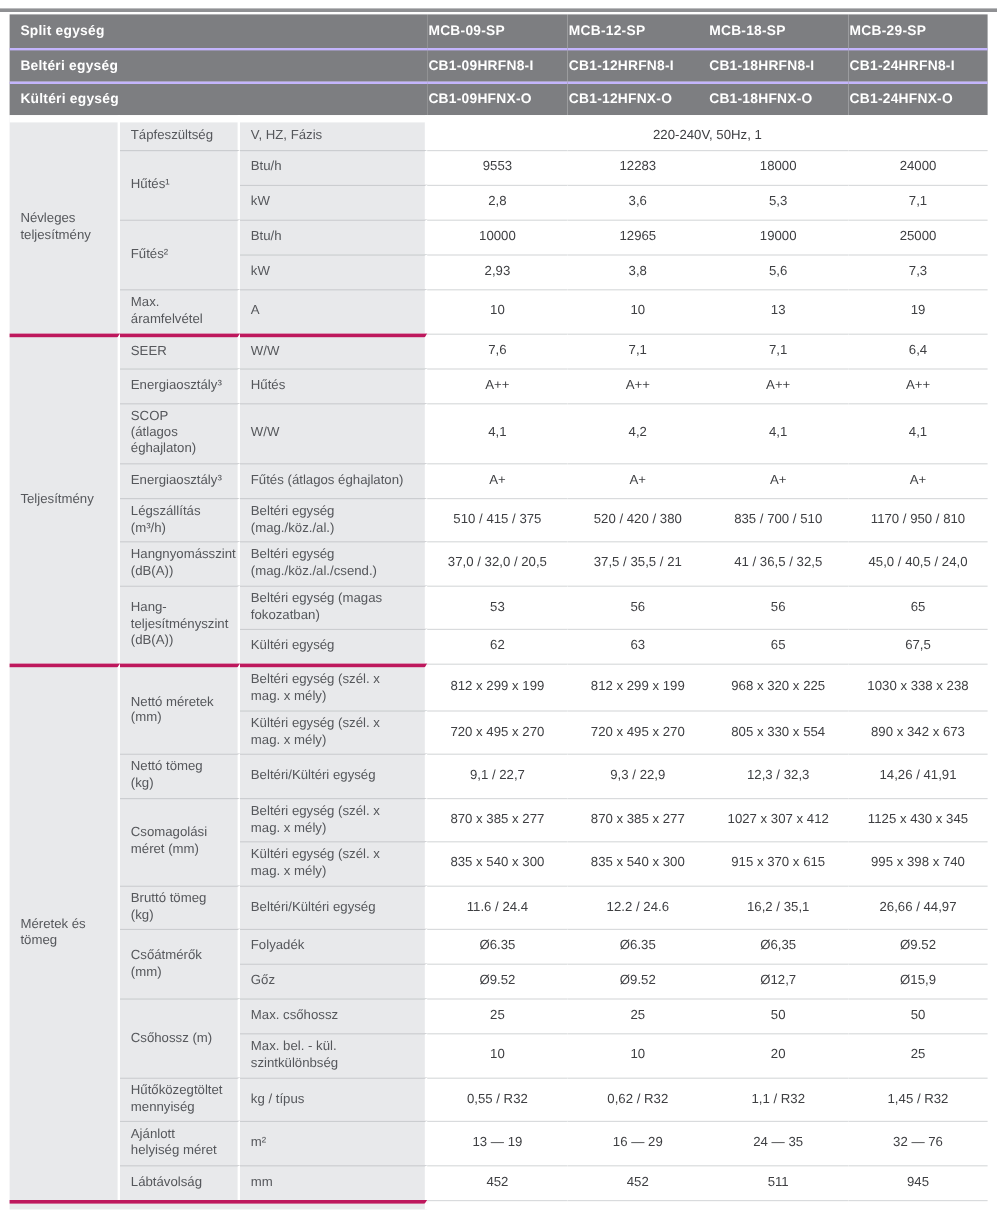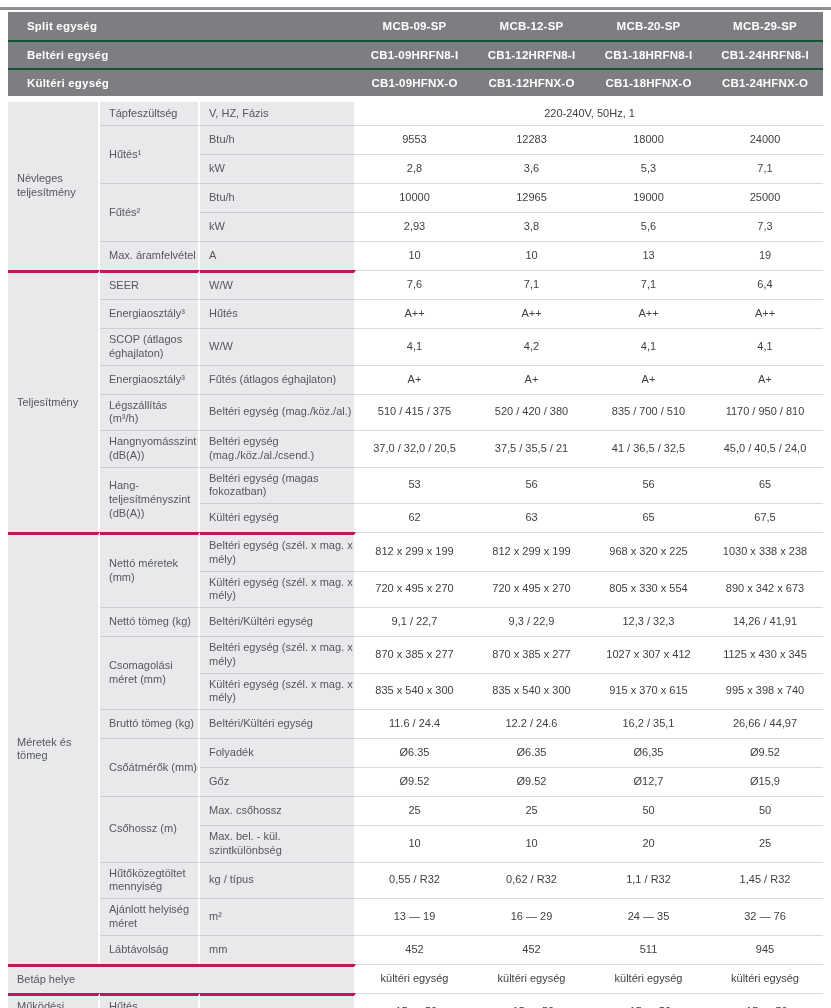--- a/index.html
+++ b/index.html
@@ -2,25 +2,25 @@
 <html><head>
 <meta charset="utf-8">
 <style>
   html,body{margin:0;padding:0;background:#fff;}
   body{width:831px;height:1008px;font-family:"Liberation Sans",sans-serif;-webkit-font-smoothing:antialiased;}
   .top-rule{margin-top:7px;height:3px;width:831px;background:#8f9093;}
   table.spec{border-collapse:separate;border-spacing:0;table-layout:fixed;width:815px;margin-left:8px;margin-top:2px;}
   td{box-sizing:border-box;font-size:11px;vertical-align:middle;line-height:1.25;overflow:hidden;}
   
   tr.hrow td{background:#7d7e81;color:#ffffff;font-weight:bold;height:28px;font-size:11.5px;letter-spacing:.2px;}
-  tr.hrow td.hl{text-align:left;padding-left:19px;}
-  tr.hrow td.hv{text-align:center;}
-  tr.hrow2 td{border-top:2px solid #14532d;}
+  tr.hrow td.hl{text-align:left;padding-left:9px;}
+  tr.hrow td.hv{text-align:left;}
+  tr.hrow2 td{border-top:2px solid #c4b5fd;}
   
-  td.lab{background:#e8e9eb;color:#55575b;text-align:left;padding:4px 1px 4px 9px;border-right:2px solid #ffffff;border-top:1px solid #cbcdd0;}
+  td.lab{background:#e8e9eb;color:#55575b;text-align:left;padding:4px 16px 4px 9px;border-right:2px solid #ffffff;border-top:1px solid #cbcdd0;}
   td.sec{color:#55575b;}
   
   td.val{background:#ffffff;color:#3e3f42;text-align:center;padding:4px 2px;border-top:1px solid #d9dbdd;height:29px;}
   td.lab{height:29px;}
   
   tr.sstart td.lab{border-top:3px solid #be185d;}
   tr.bfirst td.lab,tr.bfirst td.val{border-top:6px solid #ffffff;}
 </style>
 </head>
 <body>
@@ -38,21 +38,21 @@
         <col style="width:117px">
         <col style="width:116px">
     </colgroup>
     <tbody>
 
     <tr class="hrow">
       <td class="hl" colspan="2">Split egység</td>
       <td class="he"></td>
       <td class="hv">MCB-09-SP</td>
       <td class="hv">MCB-12-SP</td>
-      <td class="hv">MCB-20-SP</td>
+      <td class="hv">MCB-18-SP</td>
       <td class="hv">MCB-29-SP</td>
     </tr>
     <tr class="hrow hrow2">
       <td class="hl" colspan="2">Beltéri egység</td>
       <td class="he"></td>
       <td class="hv">CB1-09HRFN8-I</td>
       <td class="hv">CB1-12HRFN8-I</td>
       <td class="hv">CB1-18HRFN8-I</td>
       <td class="hv">CB1-24HRFN8-I</td>
     </tr>

